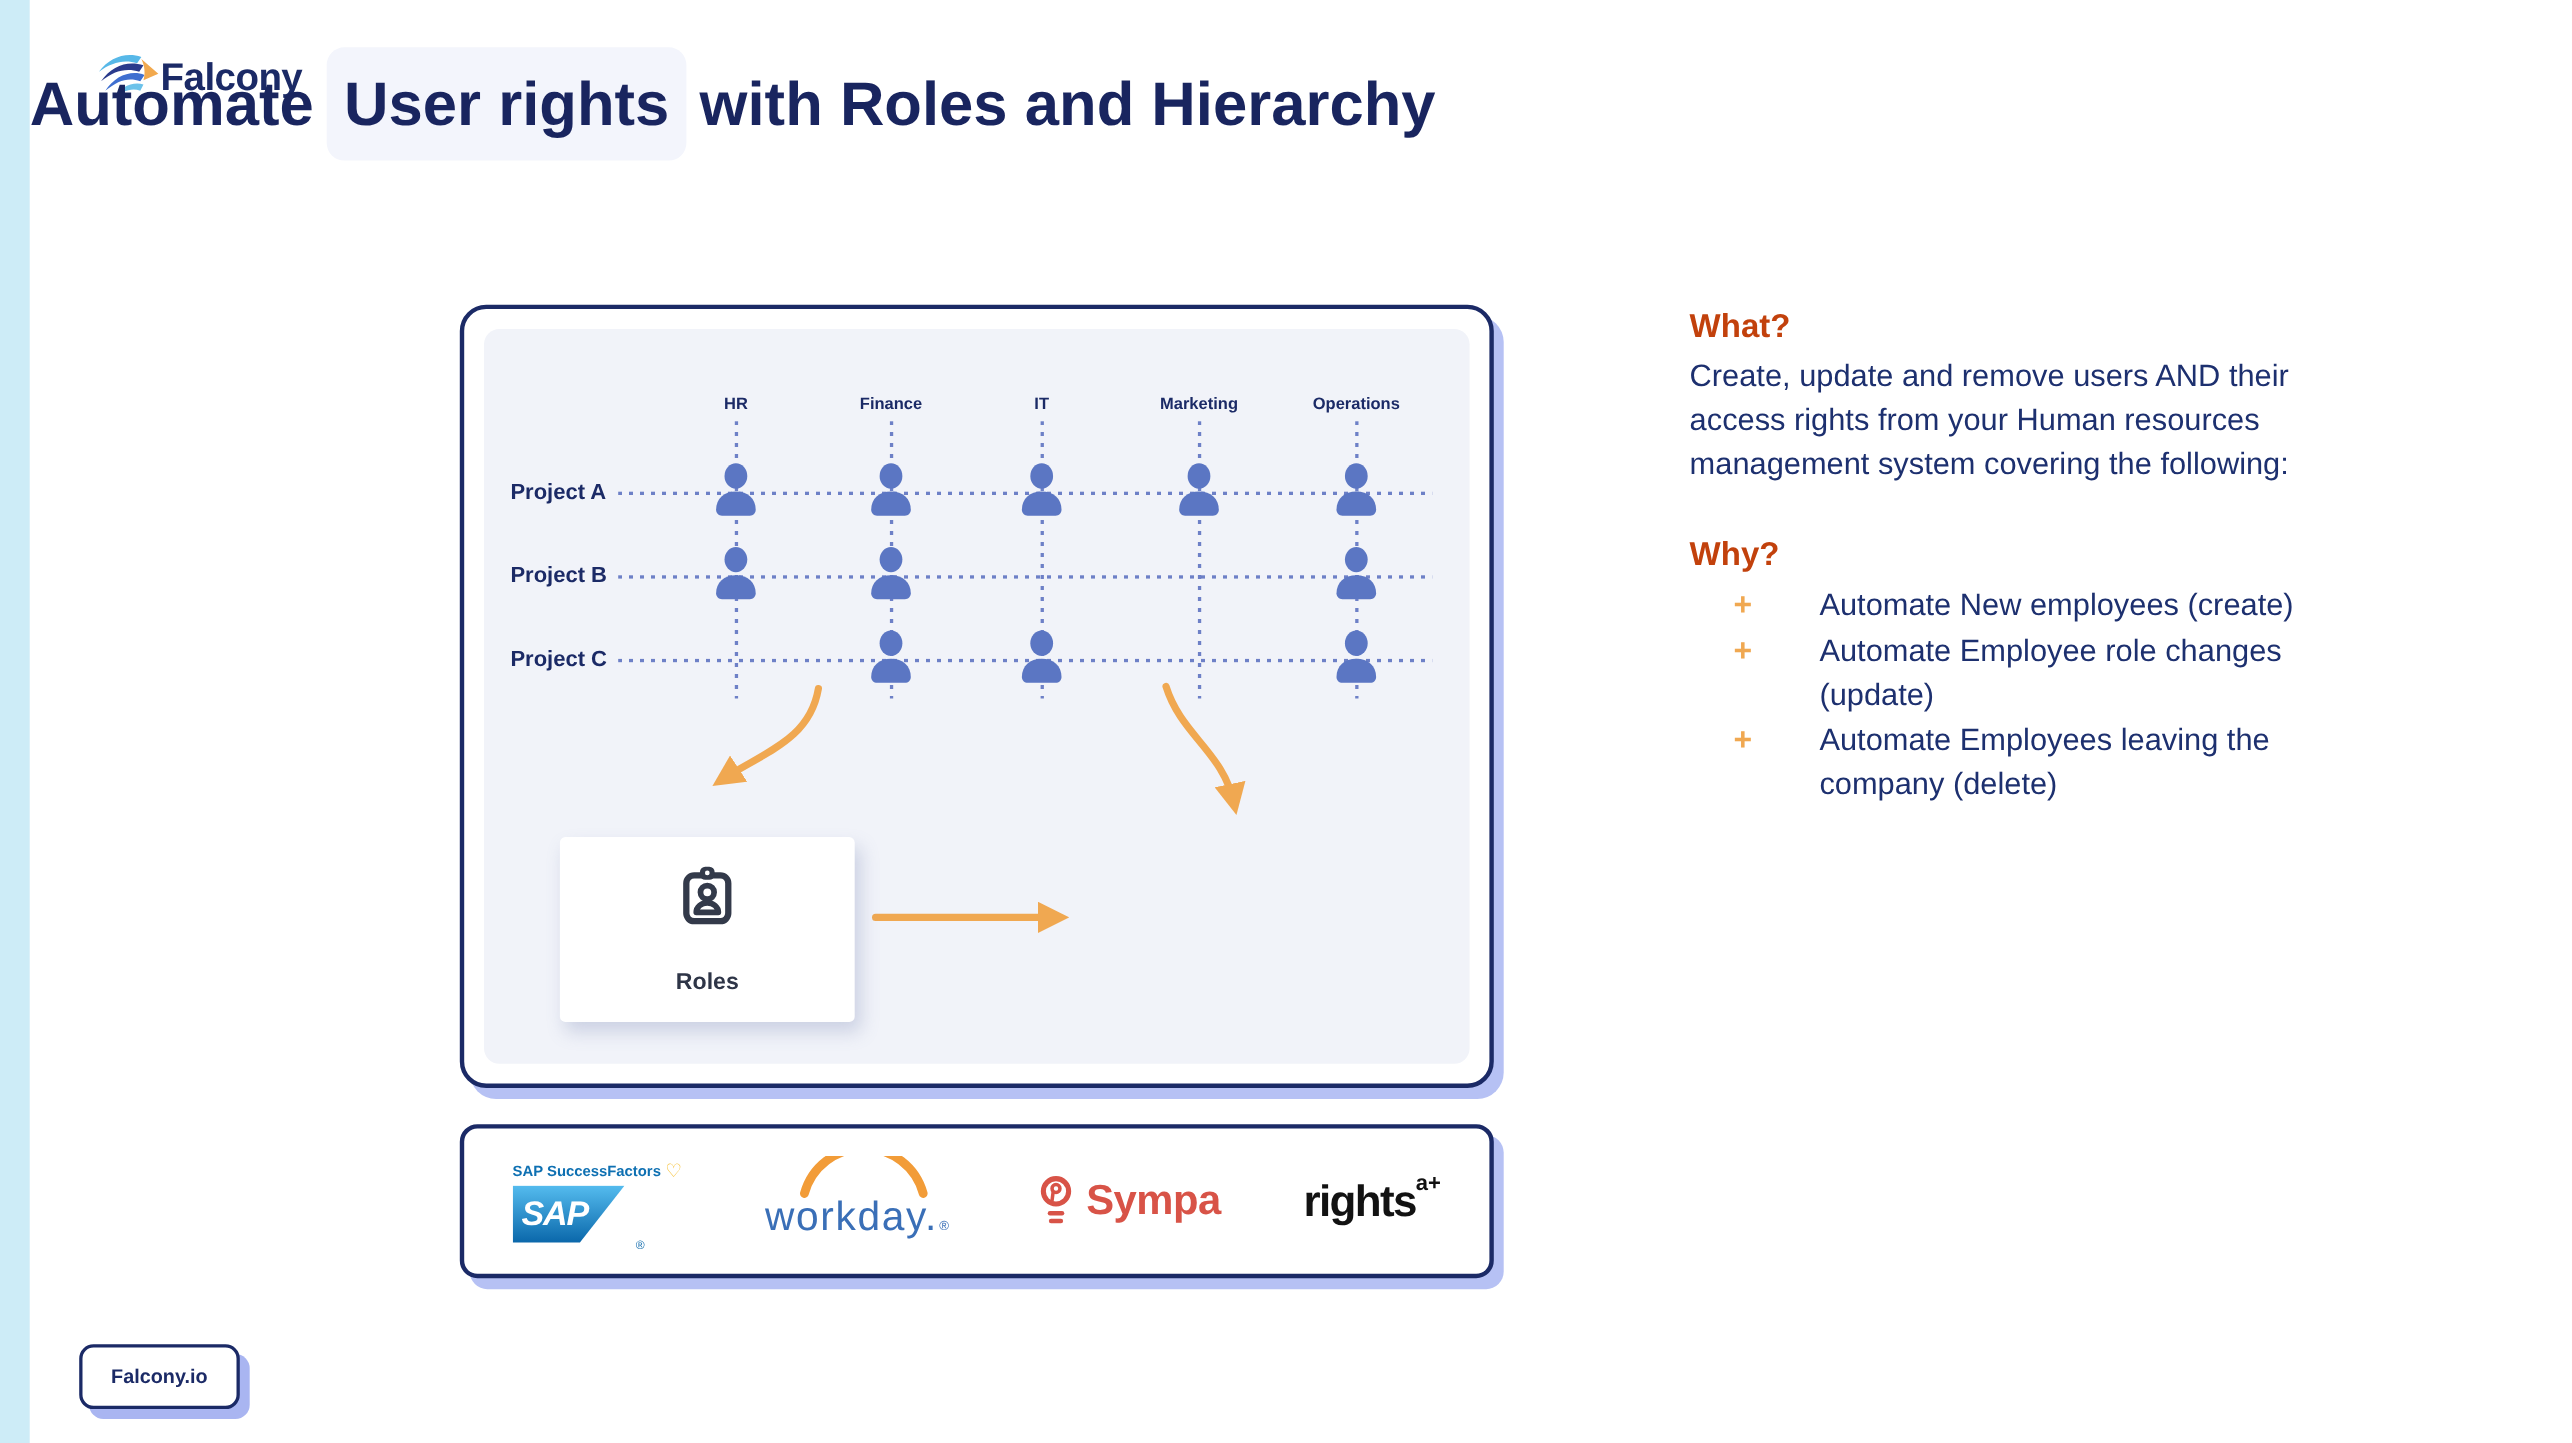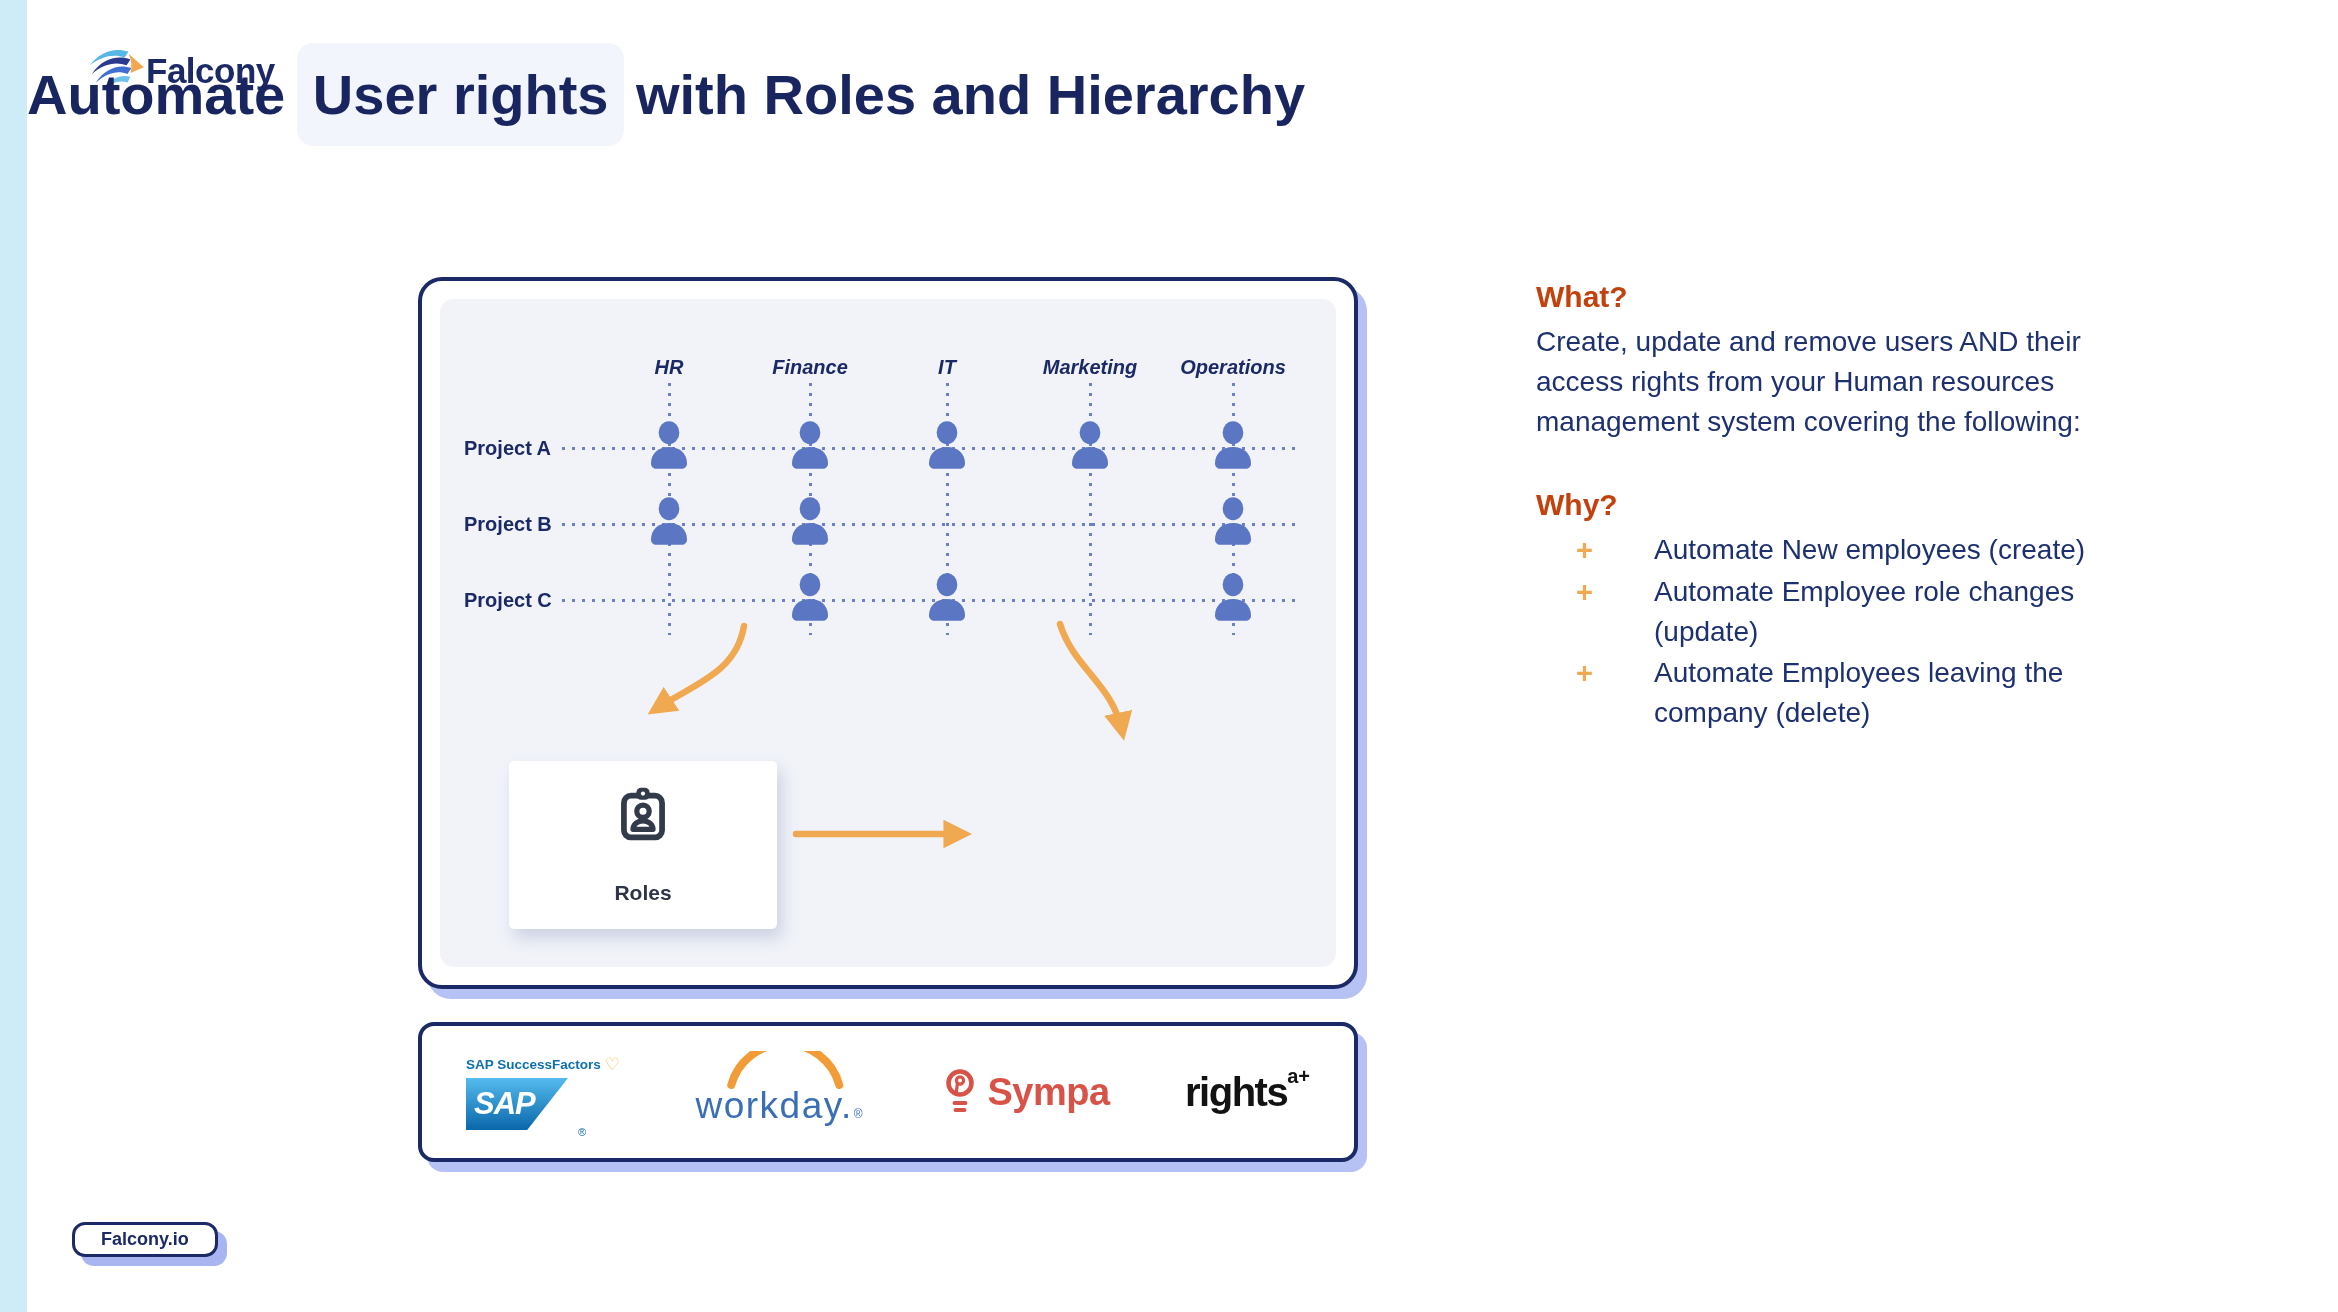--- a/index.html
+++ b/index.html
@@ -19,22 +19,22 @@
   .title .hl { background:#f3f5fc; border-radius:16px; padding:20px 16px; margin:-20px -4px; }
 
   
   .panel { position:absolute; background:#ffffff; border:4px solid #1b2a66; }
   .diagram-panel { left:418px; top:277px; width:940px; height:712px; border-radius:24px;
                    box-shadow:9px 10px 0 #b6c1f4; }
   .panel-inner { position:absolute; left:18px; top:18px; right:18px; bottom:18px;
                  background:#f1f3f9; border-radius:14px; }
   #matrix-layer { position:absolute; inset:0; }
 
-  .col-hdr { position:absolute; top:68px; transform:translate(-50%,-50%); font-size:20px;
-             font-weight:700; color:#1b2a66; white-space:nowrap;font-style:italic; }
+  .col-hdr { position:absolute; top:68px; transform:translate(-50%,-50%); font-size:15px;
+             font-weight:700; color:#1b2a66; white-space:nowrap; }
   .row-lbl { position:absolute; left:24px; transform:translateY(-50%); font-size:20px;
              font-weight:700; color:#1b2a66; white-space:nowrap; z-index:2; }
   .vdot { position:absolute; top:84px; height:252px; width:3px;
           background-image:repeating-linear-gradient(180deg, rgba(86,108,190,.85) 0 3px, transparent 3px 10px); }
   .hdot { position:absolute; left:122px; width:740px; height:3px;
           background-image:repeating-linear-gradient(90deg, rgba(86,108,190,.85) 0 3px, transparent 3px 10px); }
   .person { position:absolute; width:46px; height:56px; transform:translate(-50%,-54%); z-index:2; }
   .person svg { display:block; width:46px; height:56px; }
 
   .arrows { position:absolute; inset:0; width:932px; height:704px; z-index:3; }
@@ -76,21 +76,21 @@
   .copy { position:absolute; left:1536px; top:280px; width:726px; color:#1d306f; }
   .copy-h { font-size:30px; font-weight:800; color:#c2410c; margin:0 0 8px; }
   .copy-p { font-size:28px; line-height:1.43; max-width:620px; margin:0 0 46px; }
   .why-list { list-style:none; margin-top:4px; }
   .why-list li { position:relative; padding-left:118px; font-size:28px; line-height:1.42;
                  max-width:600px; margin-bottom:2px; }
   .why-list .plus { position:absolute; left:40px; top:0; color:#f0a851; font-weight:600; font-size:29px; }
 
   
   .footer-btn { position:absolute; left:72px; top:1222px; background:#fff; border:3.5px solid #1b2a66;
-                border-radius:13px; padding:4px 26px; font-size:18px; font-weight:800; color:#1b2a66;
+                border-radius:13px; padding:16px 26px; font-size:18px; font-weight:800; color:#1b2a66;
                 box-shadow:9px 9px 0 #a9b5f1; cursor:pointer; }
 </style>
 </head>
 <body>
 
 <div class="page">
   <div class="left-strip"></div>
 
   <header class="brand">
     <svg width="62" height="54" viewBox="0 0 64 56">

